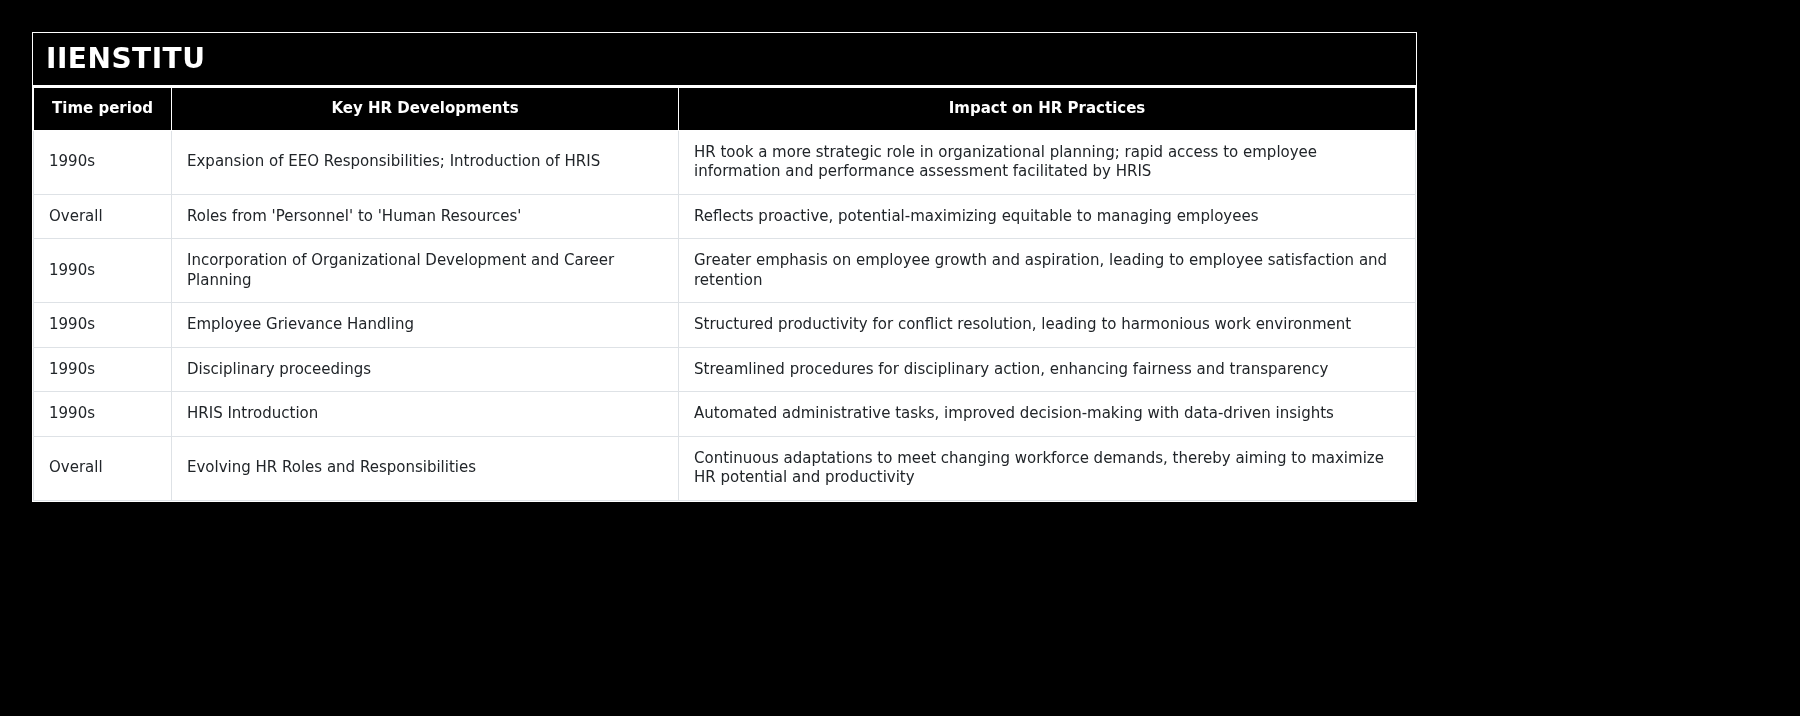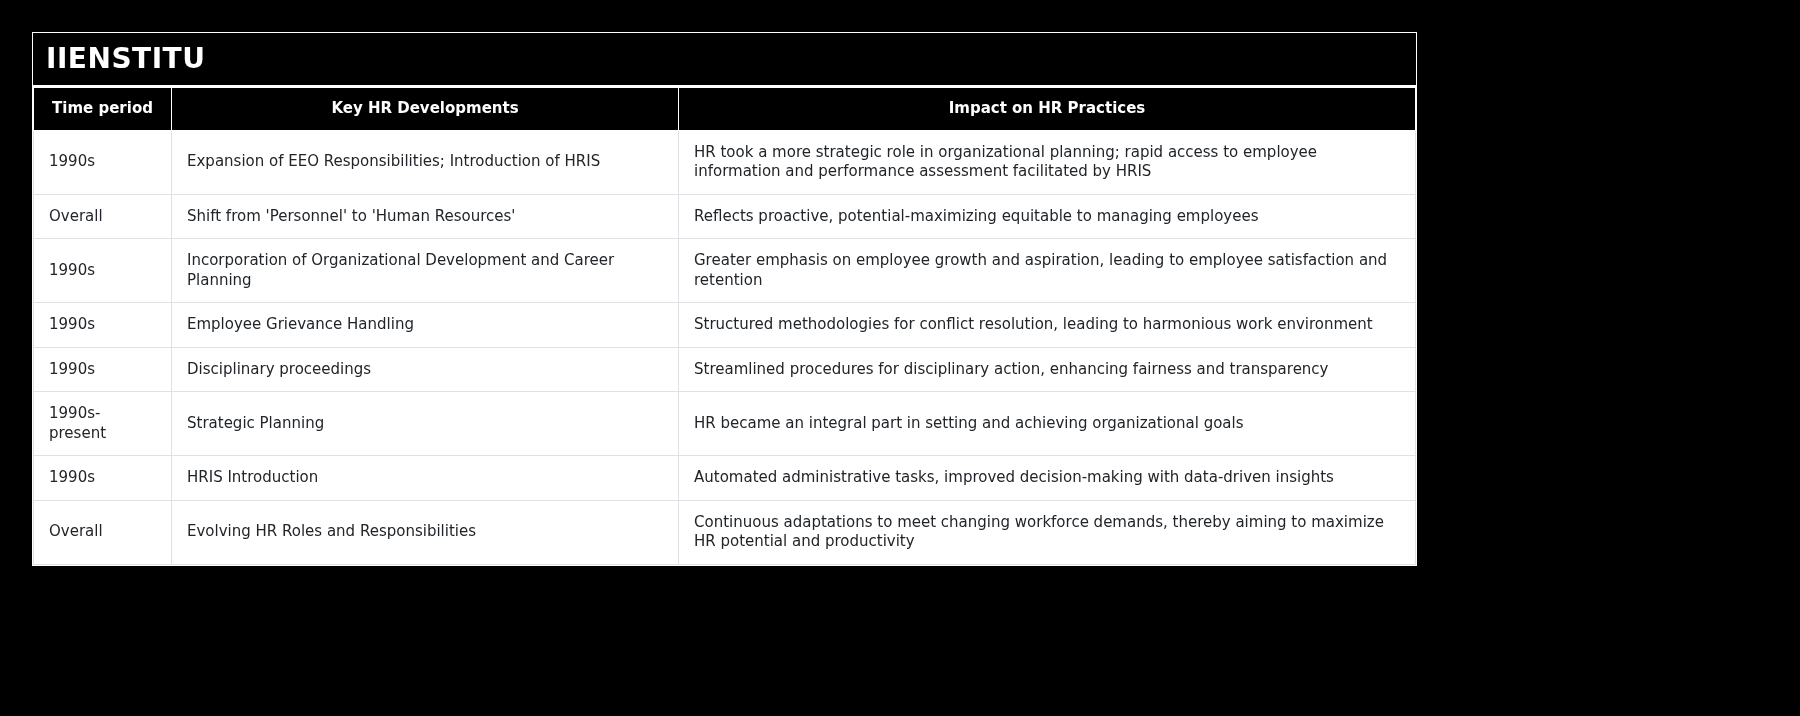--- a/index.html
+++ b/index.html
@@ -79,42 +79,37 @@
         </tr>
       </thead>
       <tbody>
           <tr>
             <td>1990s</td>
             <td>Expansion of EEO Responsibilities; Introduction of HRIS</td>
             <td>HR took a more strategic role in organizational planning; rapid access to employee information and performance assessment facilitated by HRIS</td>
           </tr>
           <tr>
             <td>Overall</td>
-            <td>Shift from 'Personnel' to 'Human Resources'</td>
+            <td>Roles from 'Personnel' to 'Human Resources'</td>
             <td>Reflects proactive, potential-maximizing equitable to managing employees</td>
           </tr>
           <tr>
             <td>1990s</td>
             <td>Incorporation of Organizational Development and Career Planning</td>
             <td>Greater emphasis on employee growth and aspiration, leading to employee satisfaction and retention</td>
           </tr>
           <tr>
             <td>1990s</td>
             <td>Employee Grievance Handling</td>
-            <td>Structured methodologies for conflict resolution, leading to harmonious work environment</td>
+            <td>Structured productivity for conflict resolution, leading to harmonious work environment</td>
           </tr>
           <tr>
             <td>1990s</td>
             <td>Disciplinary proceedings</td>
             <td>Streamlined procedures for disciplinary action, enhancing fairness and transparency</td>
-          </tr>
-          <tr>
-            <td>1990s- present</td>
-            <td>Strategic Planning</td>
-            <td>HR became an integral part in setting and achieving organizational goals</td>
           </tr>
           <tr>
             <td>1990s</td>
             <td>HRIS Introduction</td>
             <td>Automated administrative tasks, improved decision-making with data-driven insights</td>
           </tr>
           <tr>
             <td>Overall</td>
             <td>Evolving HR Roles and Responsibilities</td>
             <td>Continuous adaptations to meet changing workforce demands, thereby aiming to maximize HR potential and productivity</td>

